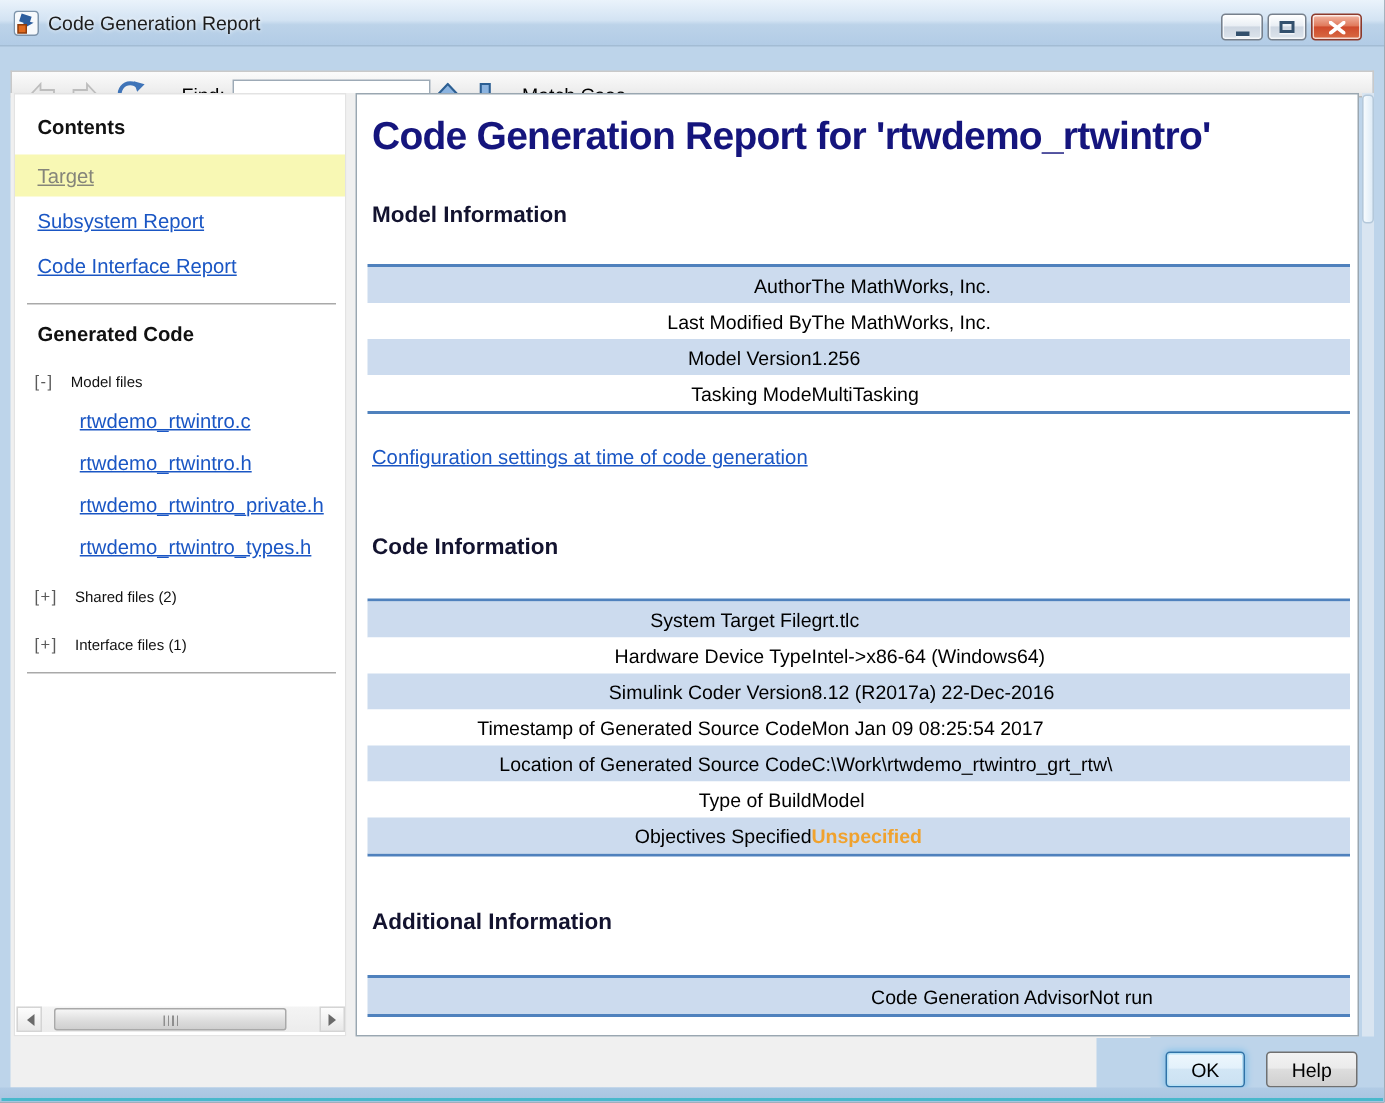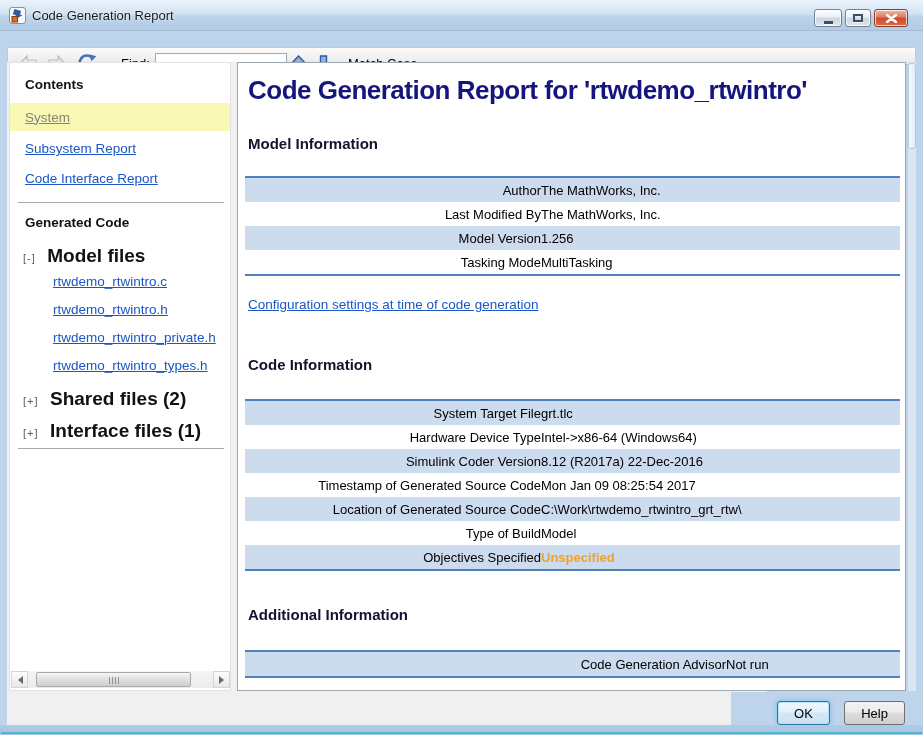--- a/index.html
+++ b/index.html
@@ -55,21 +55,21 @@
   
   .sidebar { position:absolute; left:2px; top:0px; width:222px; height:629px; background:#ffffff; border:1px solid #e3e3e3; overflow:hidden; }
   .sb-heading { position:absolute; left:15px; font-size:13.5px; font-weight:bold; color:#111; }
   .sb-link { font-size:13.5px; color:#1a56c4; text-decoration:underline; cursor:pointer; white-space:nowrap; }
   .summary-row { position:absolute; left:0; top:40px; width:221px; height:28px; background:#f8f8b4; display:flex; align-items:center; padding-left:15px; cursor:pointer; }
   .summary-row .sb-link { color:#85857a; }
   .sb-item { position:absolute; left:15px; }
   .sb-divider { position:absolute; left:8px; width:206px; height:1px; background:#a9a9a9; }
   .tree-row { position:absolute; left:13px; white-space:nowrap; }
   .tree-toggle { font-size:11px; color:#5a5a5a; cursor:pointer; letter-spacing:1px; }
-  .tree-label { font-size:19px; font-weight:bold; color:#111; margin-left:7px; }
+  .tree-label { font-size:10px; font-weight:normal; color:#111; margin-left:7px; }
   .file-link { position:absolute; left:43px; width:180px; overflow:hidden; white-space:nowrap; }
 
   
   .hscroll { position:absolute; left:1px; bottom:2px; width:219px; height:17px; background:linear-gradient(#f4f4f4,#ececec); display:flex; align-items:center; cursor:default; }
   .hs-btn { width:17px; height:17px; background:linear-gradient(#fdfdfd,#e8e8e8); border:1px solid #d4d4d4; display:flex; align-items:center; justify-content:center; cursor:pointer; }
   .tri-left { width:0; height:0; border:4px solid transparent; border-right:5px solid #6a6a6a; margin-right:3px; }
   .tri-right { width:0; height:0; border:4px solid transparent; border-left:5px solid #6a6a6a; margin-left:3px; }
   .hs-track { flex:1; height:17px; position:relative; }
   .hs-thumb {
     position:absolute; left:8px; top:1px; width:155px; height:15px; border:1px solid #a9a9a9; border-radius:2px;
@@ -177,21 +177,21 @@
     <span class="match-case">Match Case</span>
   </div>
 
   <div class="client">
 
     <div class="sidebar">
       <div class="sb-heading" style="top:14px;"></div>
       <div class="sb-heading" style="top:14px;">Contents</div>
 
       <div class="summary-row">
-        <span class="sb-link">System</span>
+        <span class="sb-link">Target</span>
       </div>
       <div class="sb-item" style="top:76px;">
         <span class="sb-link">Subsystem Report</span>
       </div>
       <div class="sb-item" style="top:106px;">
         <span class="sb-link">Code Interface Report</span>
       </div>
 
       <div class="sb-divider" style="top:139px;"></div>
 

